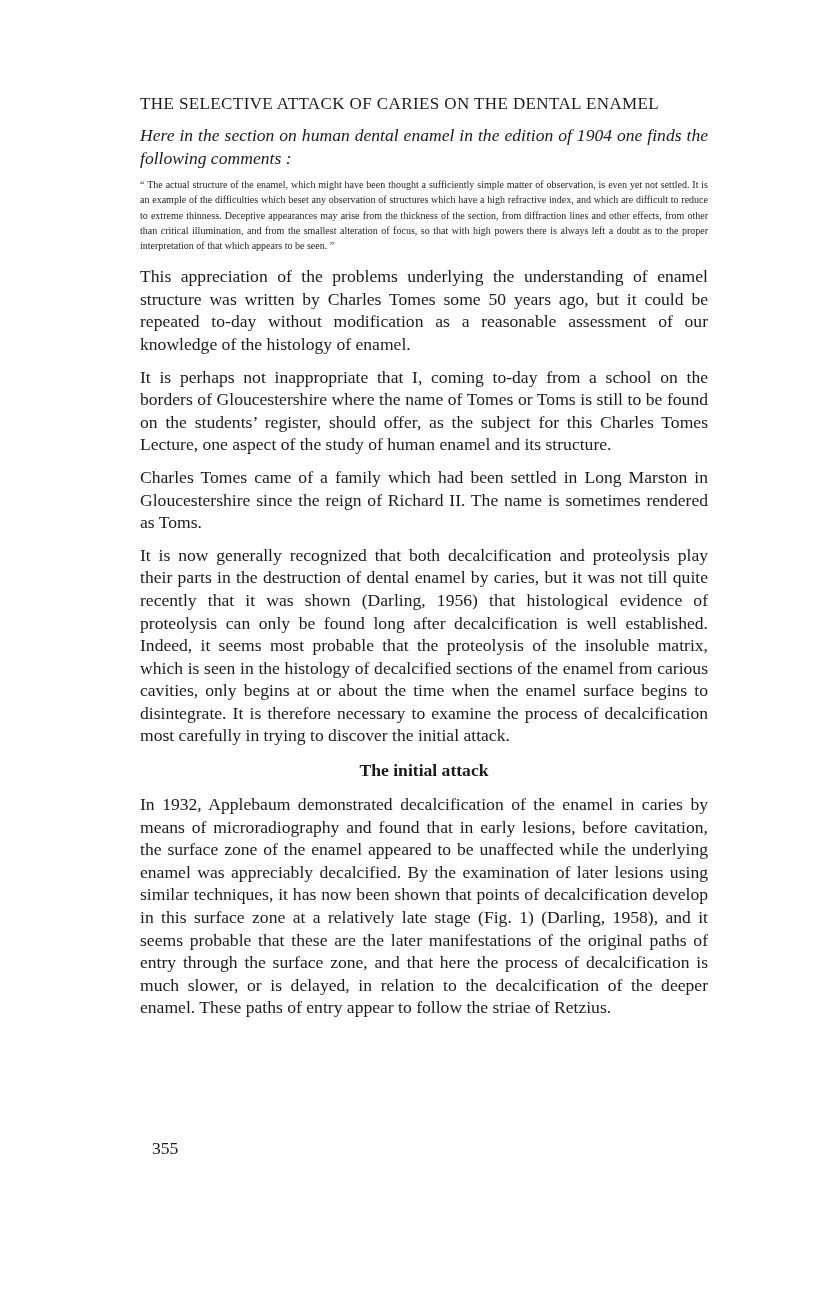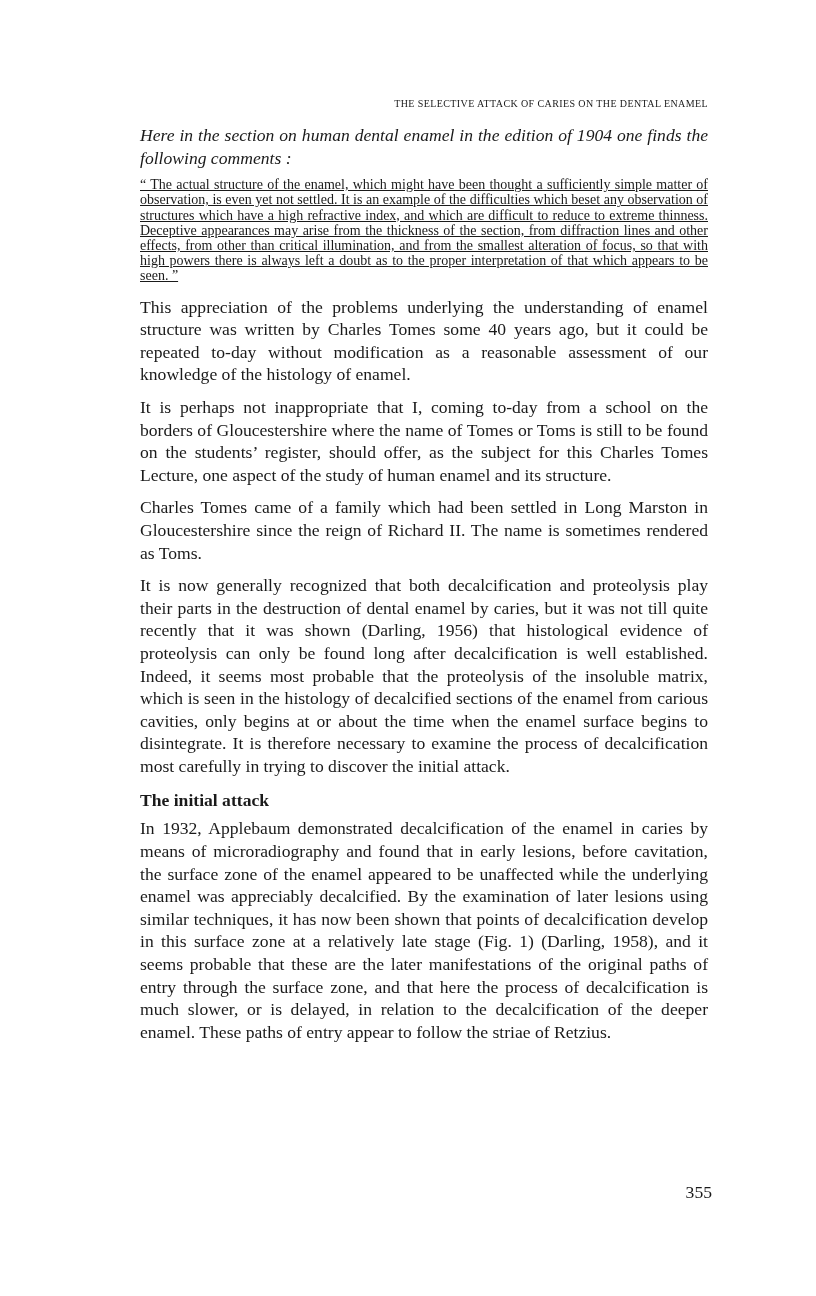--- a/index.html
+++ b/index.html
@@ -15,70 +15,69 @@
       font-family: "Liberation Serif", "DejaVu Serif", serif;
       color: #1a1a1a;
     }
     .page {
       position: absolute;
       left: 140px;
       top: 96px;
       width: 568px;
     }
     .running-head {
-      font-size: 10px;
+      font-size: 17px;
       letter-spacing: 0.4px;
-      text-align: right;
+      text-align: left;
       margin: 0 0 12px 0;
       line-height: 16px;
     }
     .para {
       font-size: 17.6px;
       line-height: 22.6px;
       text-align: justify;
       margin: 0 0 10px 0;
     }
     .para.first {
       margin-bottom: 8px;
       font-style: italic;
     }
     .quote {
-      font-size: 14px;
+      font-size: 10px;
       line-height: 15.2px;
       text-align: justify;
       margin: 0 0 12px 0;
-      text-decoration: underline;
     }
     .section-heading {
       font-size: 17.6px;
       font-weight: bold;
       line-height: 22px;
-      margin: 12px 0 6px 0;
+      margin: 12px 0 12px 0;
+      text-align: center;
     }
     .folio {
       position: absolute;
-      left: 4px;
+      left: 12px;
       width: 568px;
       top: 1042px;
       font-size: 17.6px;
-      text-align: right;
-      margin-top: 44px;
+      text-align: left;
     }
   </style>
 </head>
 <body>
 
 <div class="page">
   <div class="running-head">THE SELECTIVE ATTACK OF CARIES ON THE DENTAL ENAMEL</div>
 
   <p class="para first">Here in the section on human dental enamel in the edition of 1904 one finds the following comments :</p>
 
   <p class="quote">“ The actual structure of the enamel, which might have been thought a sufficiently simple matter of observation, is even yet not settled.  It is an example of the difficulties which beset any observation of structures which have a high refractive index, and which are difficult to reduce to extreme thinness.  Deceptive appearances may arise from the thickness of the section, from diffraction lines and other effects, from other than critical illumination, and from the smallest alteration of focus, so that with high powers there is always left a doubt as to the proper interpretation of that which appears to be seen. ”</p>
 
-  <p class="para">This appreciation of the problems underlying the understanding of enamel structure was written by Charles Tomes some 40 years ago, but it could be repeated to-day without modification as a reasonable assessment of our knowledge of the histology of enamel.</p>
+  <p class="para">This appreciation of the problems underlying the understanding of enamel structure was written by Charles Tomes some 50 years ago, but it could be repeated to-day without modification as a reasonable assessment of our knowledge of the histology of enamel.</p>
   <p class="para">It is perhaps not inappropriate that I, coming to-day from a school on the borders of Gloucestershire where the name of Tomes or Toms is still to be found on the students’ register, should offer, as the subject for this Charles Tomes Lecture, one aspect of the study of human enamel and its structure.</p>
   <p class="para">Charles Tomes came of a family which had been settled in Long Marston in Gloucestershire since the reign of Richard II.  The name is sometimes rendered as Toms.</p>
   <p class="para">It is now generally recognized that both decalcification and proteolysis play their parts in the destruction of dental enamel by caries, but it was not till quite recently that it was shown (Darling, 1956) that histological evidence of proteolysis can only be found long after decalcification is well established.  Indeed, it seems most probable that the proteolysis of the insoluble matrix, which is seen in the histology of decalcified sections of the enamel from carious cavities, only begins at or about the time when the enamel surface begins to disintegrate.  It is therefore necessary to examine the process of decalcification most carefully in trying to discover the initial attack.</p>
 
   <div class="section-heading">The initial attack</div>
   <p class="para">In 1932, Applebaum demonstrated decalcification of the enamel in caries by means of microradiography and found that in early lesions, before cavitation, the surface zone of the enamel appeared to be unaffected while the underlying enamel was appreciably decalcified.  By the examination of later lesions using similar techniques, it has now been shown that points of decalcification develop in this surface zone at a relatively late stage (Fig. 1) (Darling, 1958), and it seems probable that these are the later manifestations of the original paths of entry through the surface zone, and that here the process of decalcification is much slower, or is delayed, in relation to the decalcification of the deeper enamel.  These paths of entry appear to follow the striae of Retzius.</p>
 
   <div class="folio">355</div>
 </div>
 

